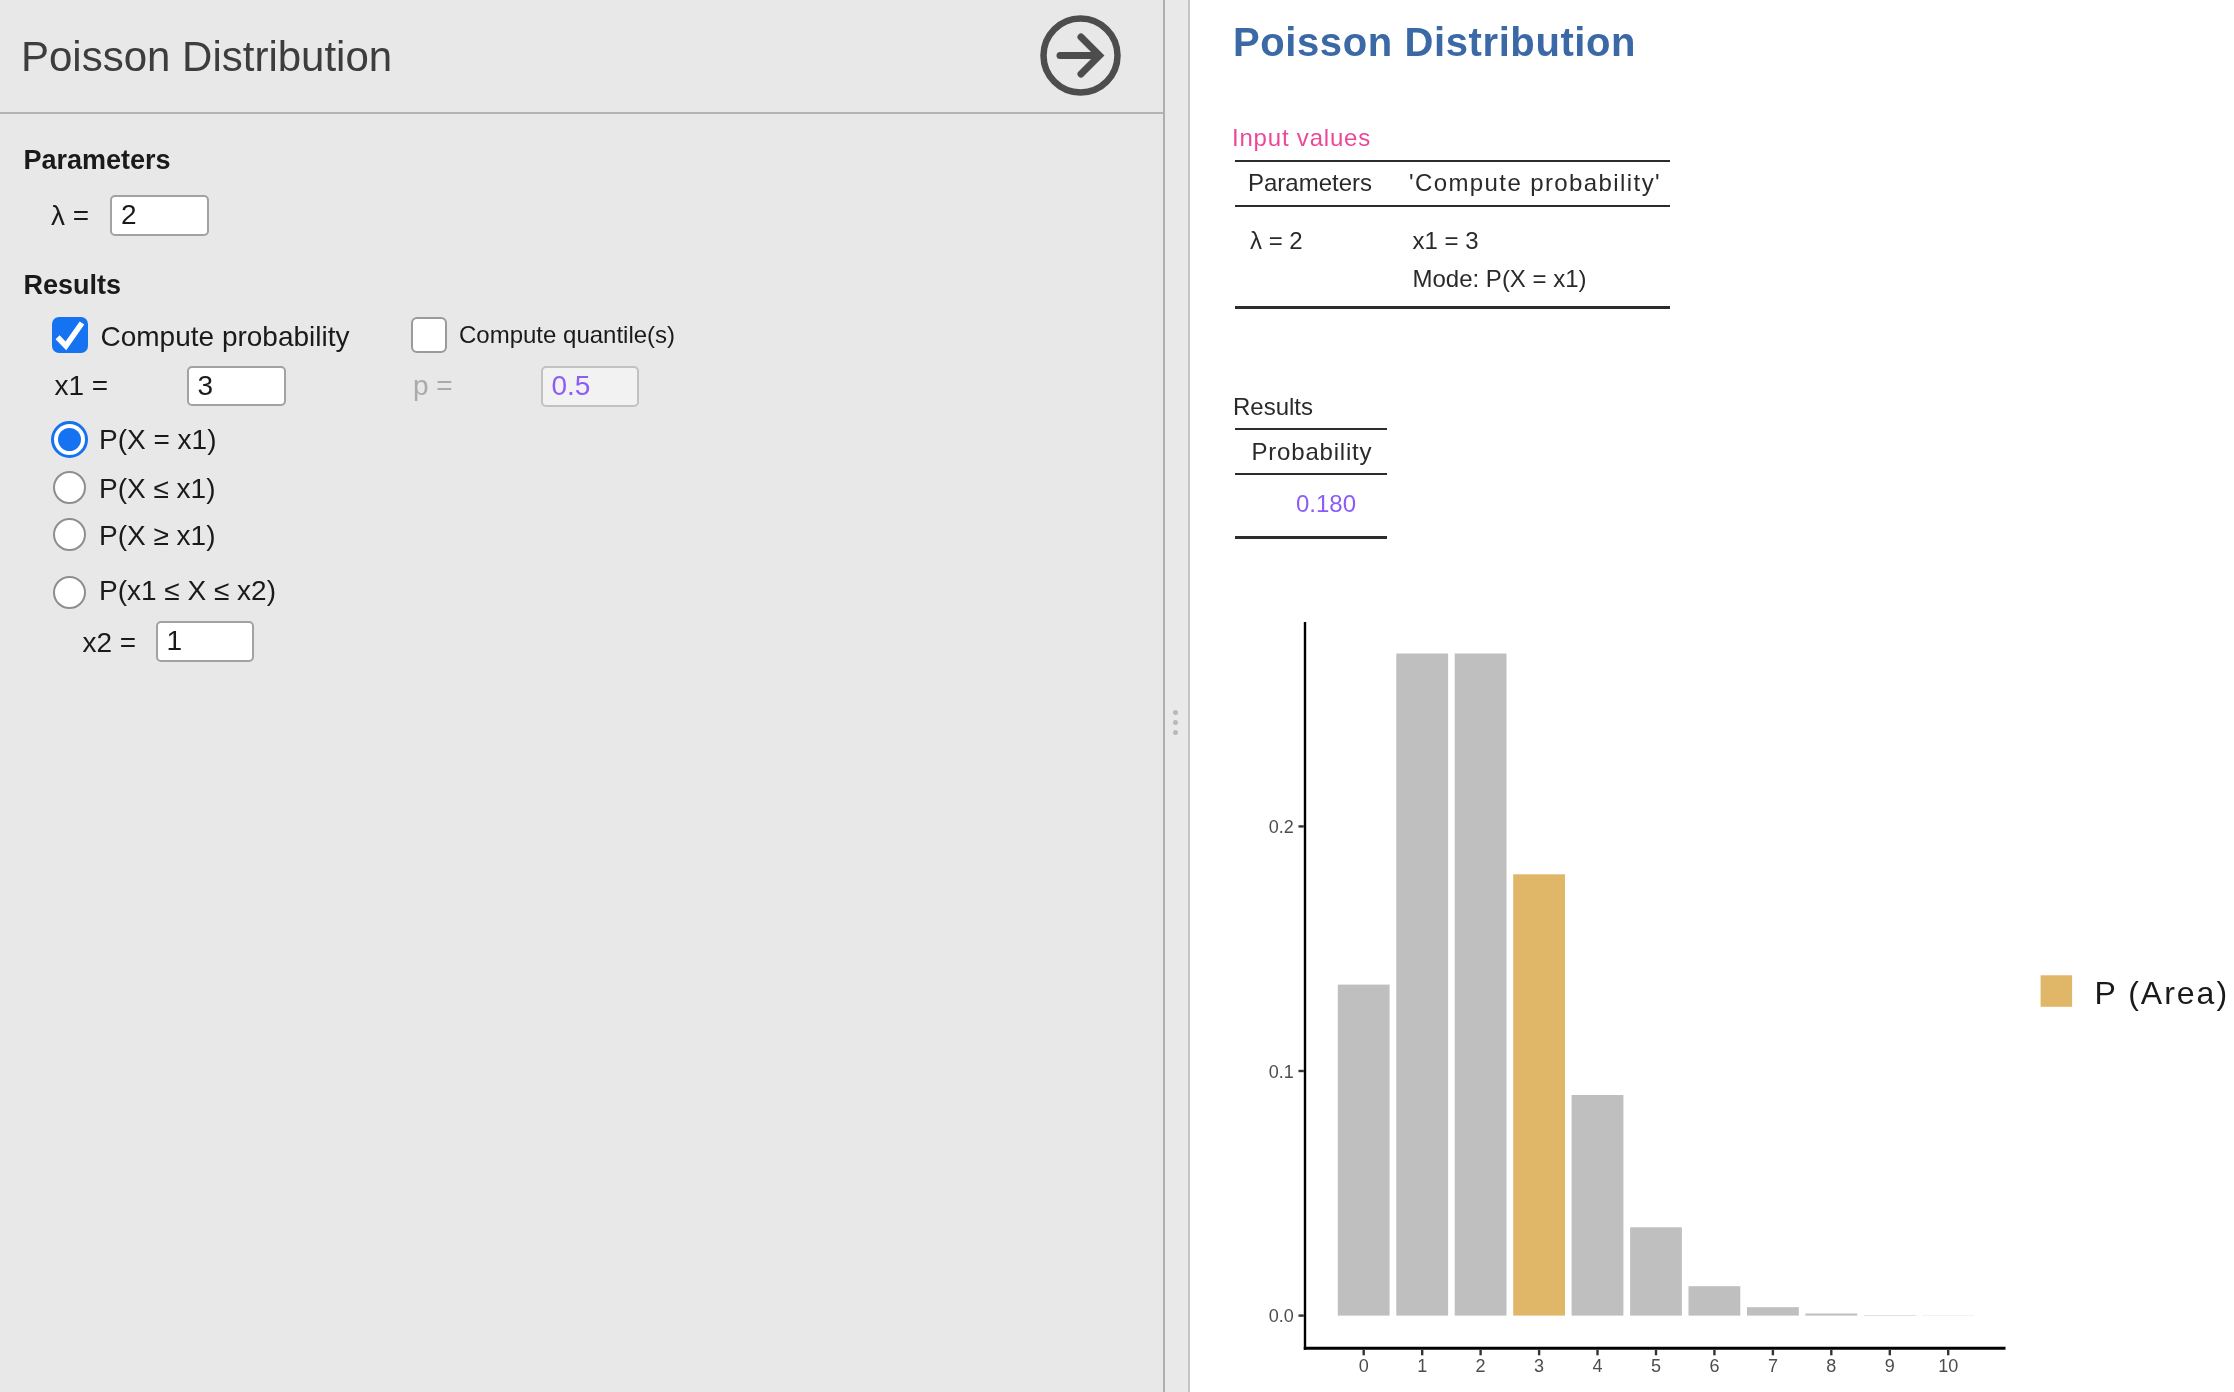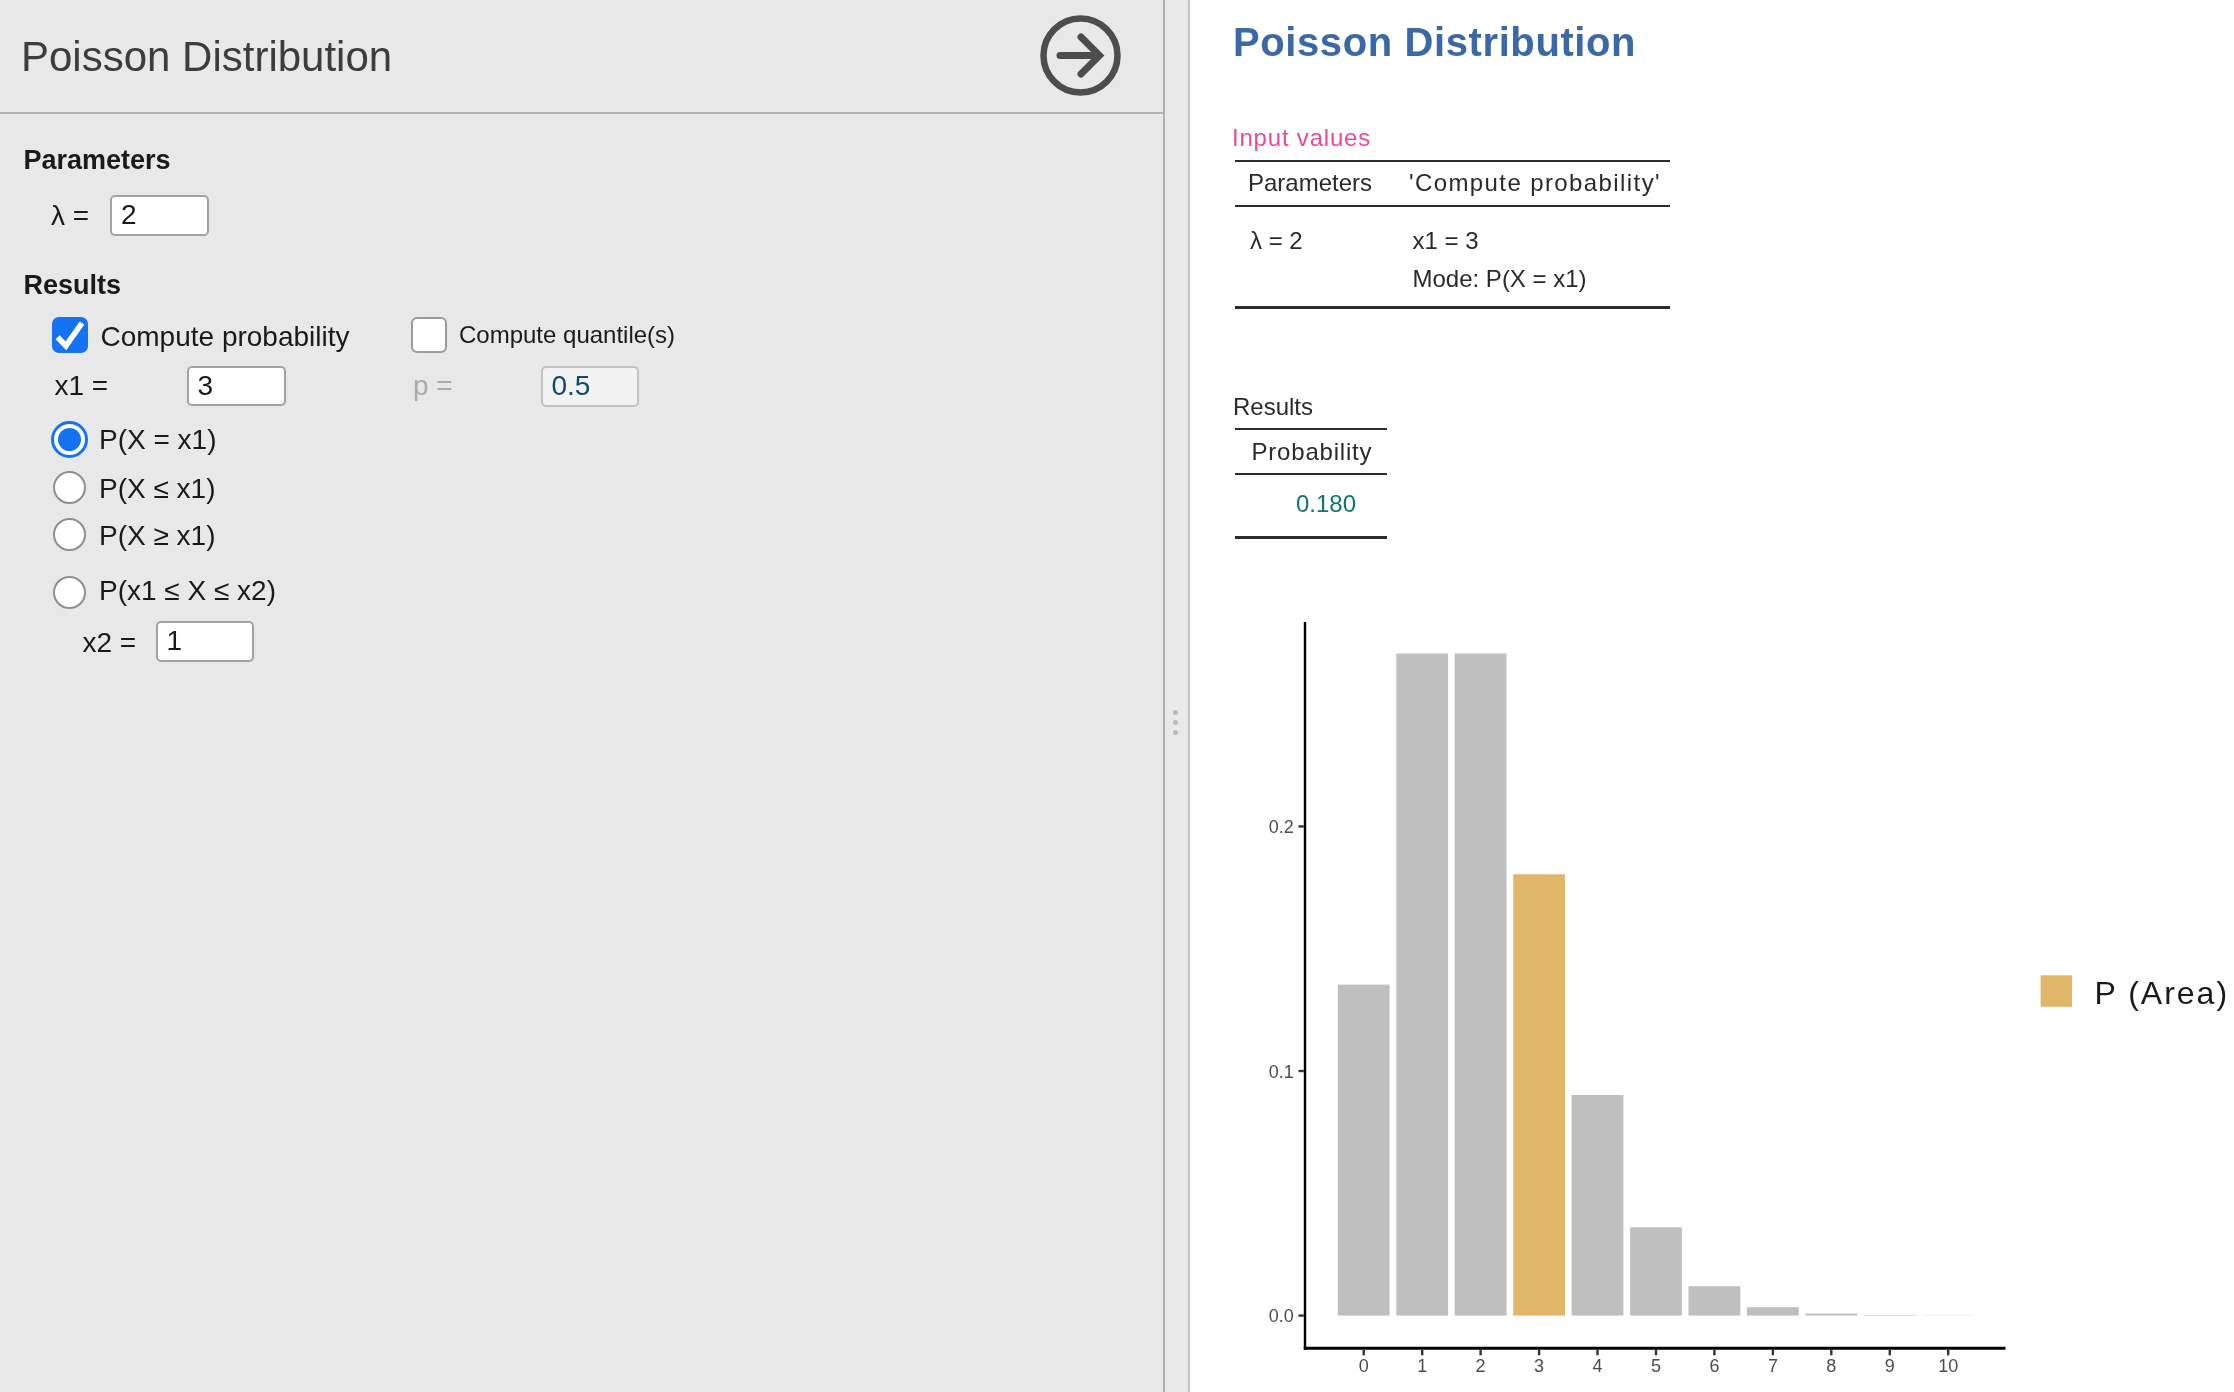--- a/index.html
+++ b/index.html
@@ -39,21 +39,21 @@
   <path d="M5.6 20.2 L13.9 28.9 L30 6" fill="none" stroke="#ffffff" stroke-width="5.6" stroke-linecap="butt" stroke-linejoin="miter"></path>
 </svg>
 <div class="txt" style="left:100.5px;top:323px;font-size:28px;">Compute probability</div>
 
 <div class="abs" style="left:411px;top:317px;width:36px;height:36px;background:#ffffff;border:2.5px solid #9a9a9a;border-radius:6px;box-sizing:border-box;"></div>
 <div class="txt" style="left:459px;top:323px;font-size:24px;">Compute quantile(s)</div>
 
 <div class="txt" style="left:54.5px;top:372.3px;font-size:28px;">x1 =</div>
 <div class="inp" style="left:186.5px;top:366px;width:99px;height:40px;">3</div>
 <div class="txt" style="left:413px;top:372.3px;font-size:28px;color:#aaaaaa;">p =</div>
-<div class="inp" style="left:540.5px;top:365.5px;width:98px;height:41px;background:#f2f2f2;border-color:#c2c2c2;color:#0c4a6e;">0.5</div>
+<div class="inp" style="left:540.5px;top:365.5px;width:98px;height:41px;background:#f2f2f2;border-color:#c2c2c2;color:#8b5cf6;">0.5</div>
 
 <div class="abs" style="left:51px;top:420.5px;width:37px;height:37px;border:3.5px solid #1573f2;border-radius:50%;box-sizing:border-box;background:#ffffff;"></div>
 <div class="abs" style="left:58px;top:427.5px;width:23px;height:23px;border-radius:50%;background:#1573f2;"></div>
 <div class="txt" style="left:99px;top:426.1px;font-size:28px;">P(X = x1)</div>
 
 <div class="abs" style="left:53px;top:470.5px;width:33px;height:33px;border:2.5px solid #8e8e8e;border-radius:50%;box-sizing:border-box;background:#ffffff;"></div>
 <div class="txt" style="left:99px;top:474.5px;font-size:28px;">P(X ≤ x1)</div>
 
 <div class="abs" style="left:53px;top:518px;width:33px;height:33px;border:2.5px solid #8e8e8e;border-radius:50%;box-sizing:border-box;background:#ffffff;"></div>
 <div class="txt" style="left:99px;top:522px;font-size:28px;">P(X ≥ x1)</div>
@@ -78,21 +78,21 @@
 <div class="rule" style="left:1234.5px;top:205.2px;width:435.5px;height:2px;"></div>
 <div class="txt" style="left:1250px;top:228.5px;font-size:24px;color:#2a2a2a;">λ = 2</div>
 <div class="txt" style="left:1412.5px;top:228.5px;font-size:24px;color:#2a2a2a;">x1 = 3</div>
 <div class="txt" style="left:1412.5px;top:266.5px;font-size:24px;color:#2a2a2a;">Mode: P(X = x1)</div>
 <div class="rule" style="left:1234.5px;top:305.5px;width:435.5px;height:3px;"></div>
 
 <div class="txt" style="left:1233px;top:394.6px;font-size:24px;color:#2a2a2a;">Results</div>
 <div class="rule" style="left:1234.5px;top:428px;width:152.5px;height:2px;"></div>
 <div class="txt" style="left:1251.5px;top:439.9px;font-size:24px;color:#2a2a2a;letter-spacing:0.8px;">Probability</div>
 <div class="rule" style="left:1234.5px;top:473.2px;width:152.5px;height:2px;"></div>
-<div class="txt" style="left:1254px;top:491.6px;font-size:24px;color:#0f766e;width:102px;text-align:right;">0.180</div>
+<div class="txt" style="left:1254px;top:491.6px;font-size:24px;color:#8b5cf6;width:102px;text-align:right;">0.180</div>
 <div class="rule" style="left:1234.5px;top:535.8px;width:152.5px;height:3px;"></div>
 
 <svg class="abs" style="left:1190px;top:596px;" width="1044" height="796" viewBox="1190 596 1044 796">
 
   <g fill="#bfbfbf">
     <rect x="1337.8" y="984.6" width="51.8" height="331.0"></rect>
     <rect x="1396.3" y="653.5" width="51.8" height="662.1"></rect>
     <rect x="1454.7" y="653.5" width="51.8" height="662.1"></rect>
     <rect x="1513.2" y="874.3" width="51.8" height="441.3" fill="#e0b768"></rect>
     <rect x="1571.6" y="1095.0" width="51.8" height="220.6"></rect>

